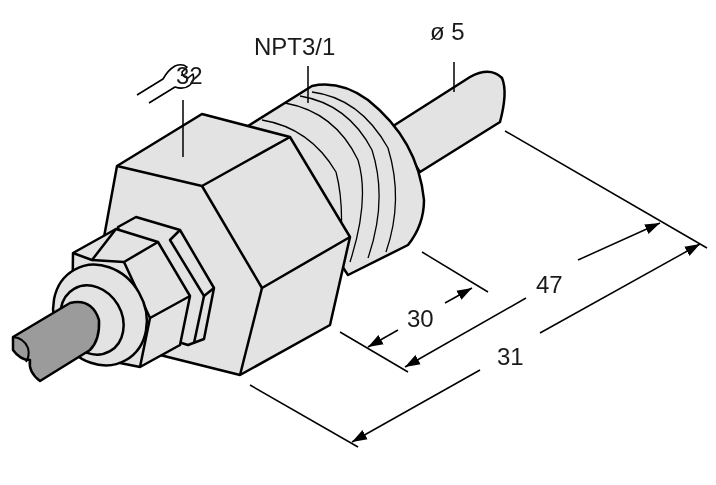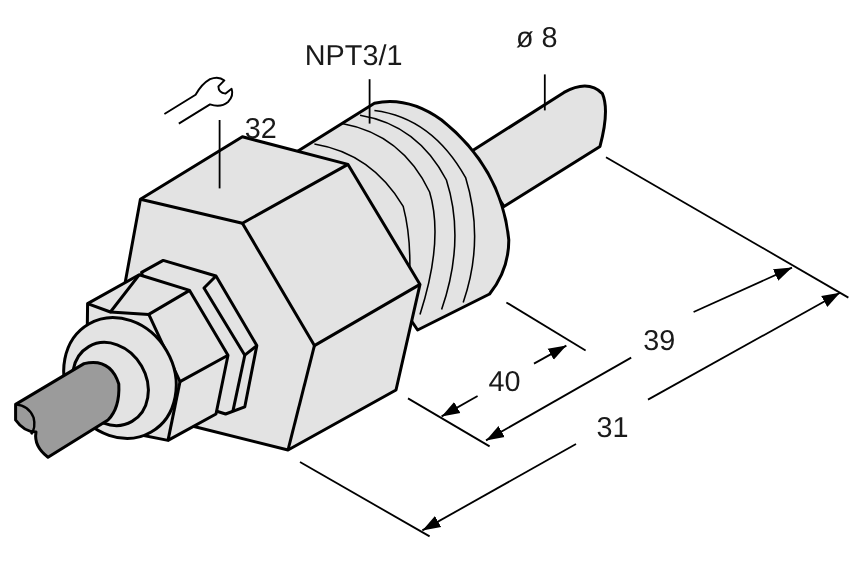--- a/index.html
+++ b/index.html
@@ -94,19 +94,19 @@
       <line x1="578" y1="260" x2="660" y2="223" marker-end="url(#arr)"></line>
       <line x1="526" y1="298" x2="405" y2="367" marker-end="url(#arr)"></line>
     </g>
 
     <g stroke="#000" stroke-width="1.5" fill="none">
       <line x1="540" y1="333" x2="700" y2="244" marker-end="url(#arr)"></line>
       <line x1="480" y1="370" x2="352" y2="442" marker-end="url(#arr)"></line>
     </g>
   </svg>
 
-  <span class="lbl" style="left:204px; top:64px;margin-top:32px;">32</span>
+  <span class="lbl" style="left:176px; top:64px;">32</span>
   <span class="lbl" style="left:254px; top:35px;">NPT3/1</span>
-  <span class="lbl" style="left:430px; top:20px;">ø 8</span>
-  <span class="lbl" style="left:407px; top:307px;">40</span>
-  <span class="lbl" style="left:536px; top:273px;">39</span>
+  <span class="lbl" style="left:430px; top:20px;">ø 5</span>
+  <span class="lbl" style="left:407px; top:307px;">30</span>
+  <span class="lbl" style="left:536px; top:273px;">47</span>
   <span class="lbl" style="left:497px; top:345px;">31</span>
 </div>
 
 </body></html>

